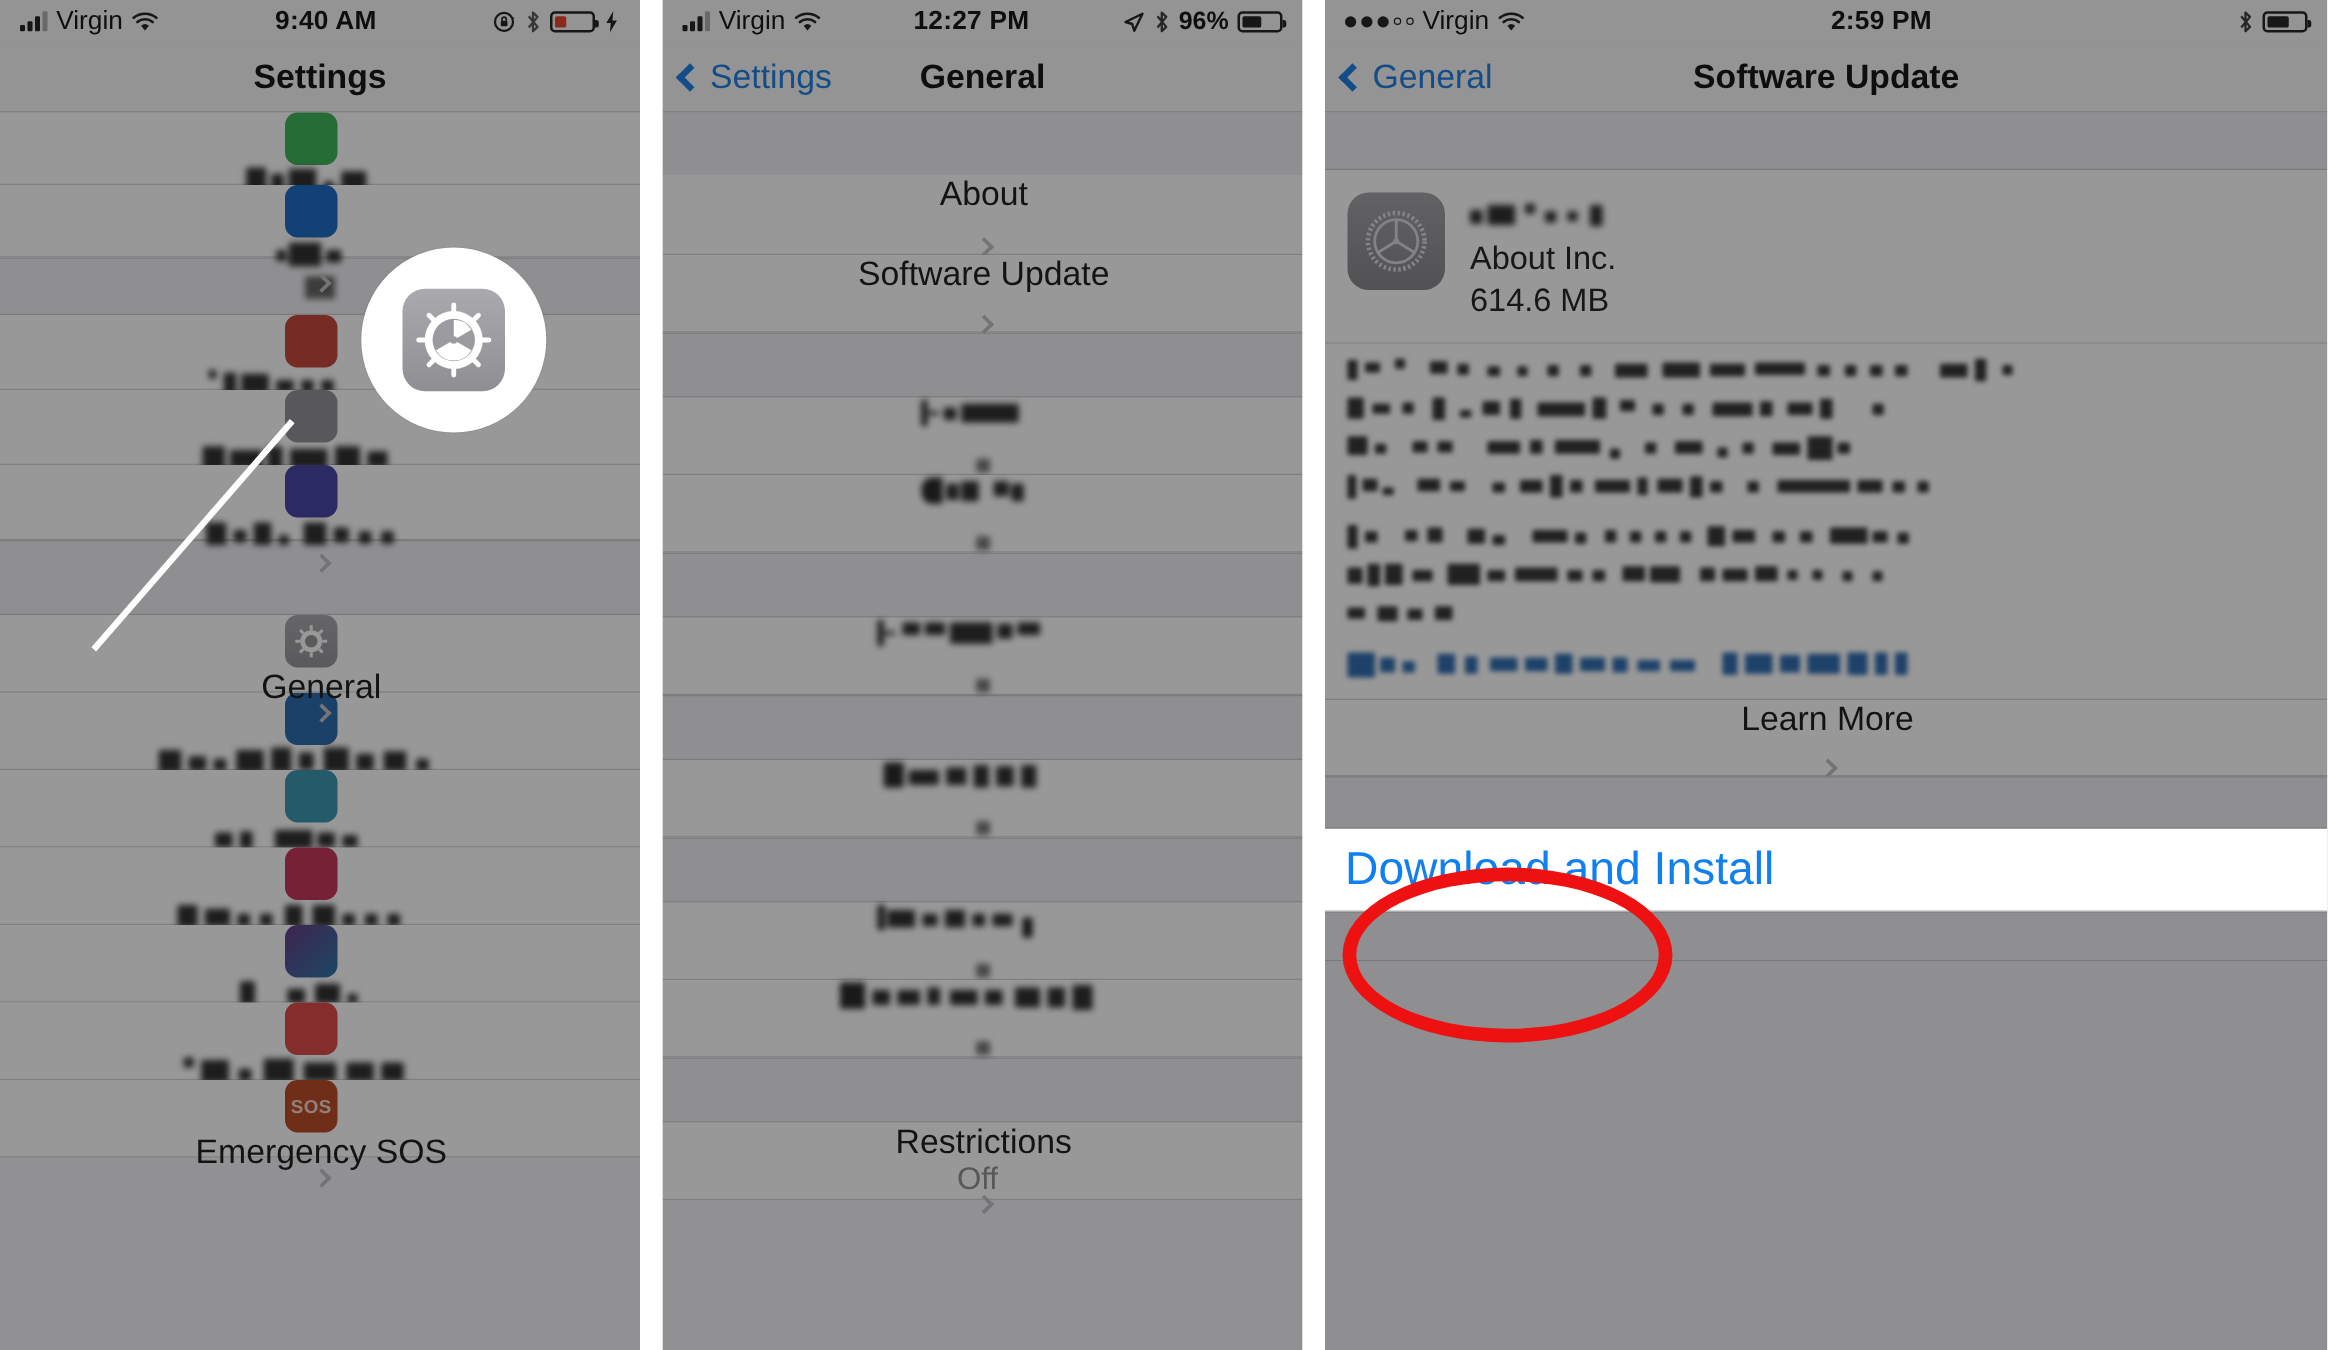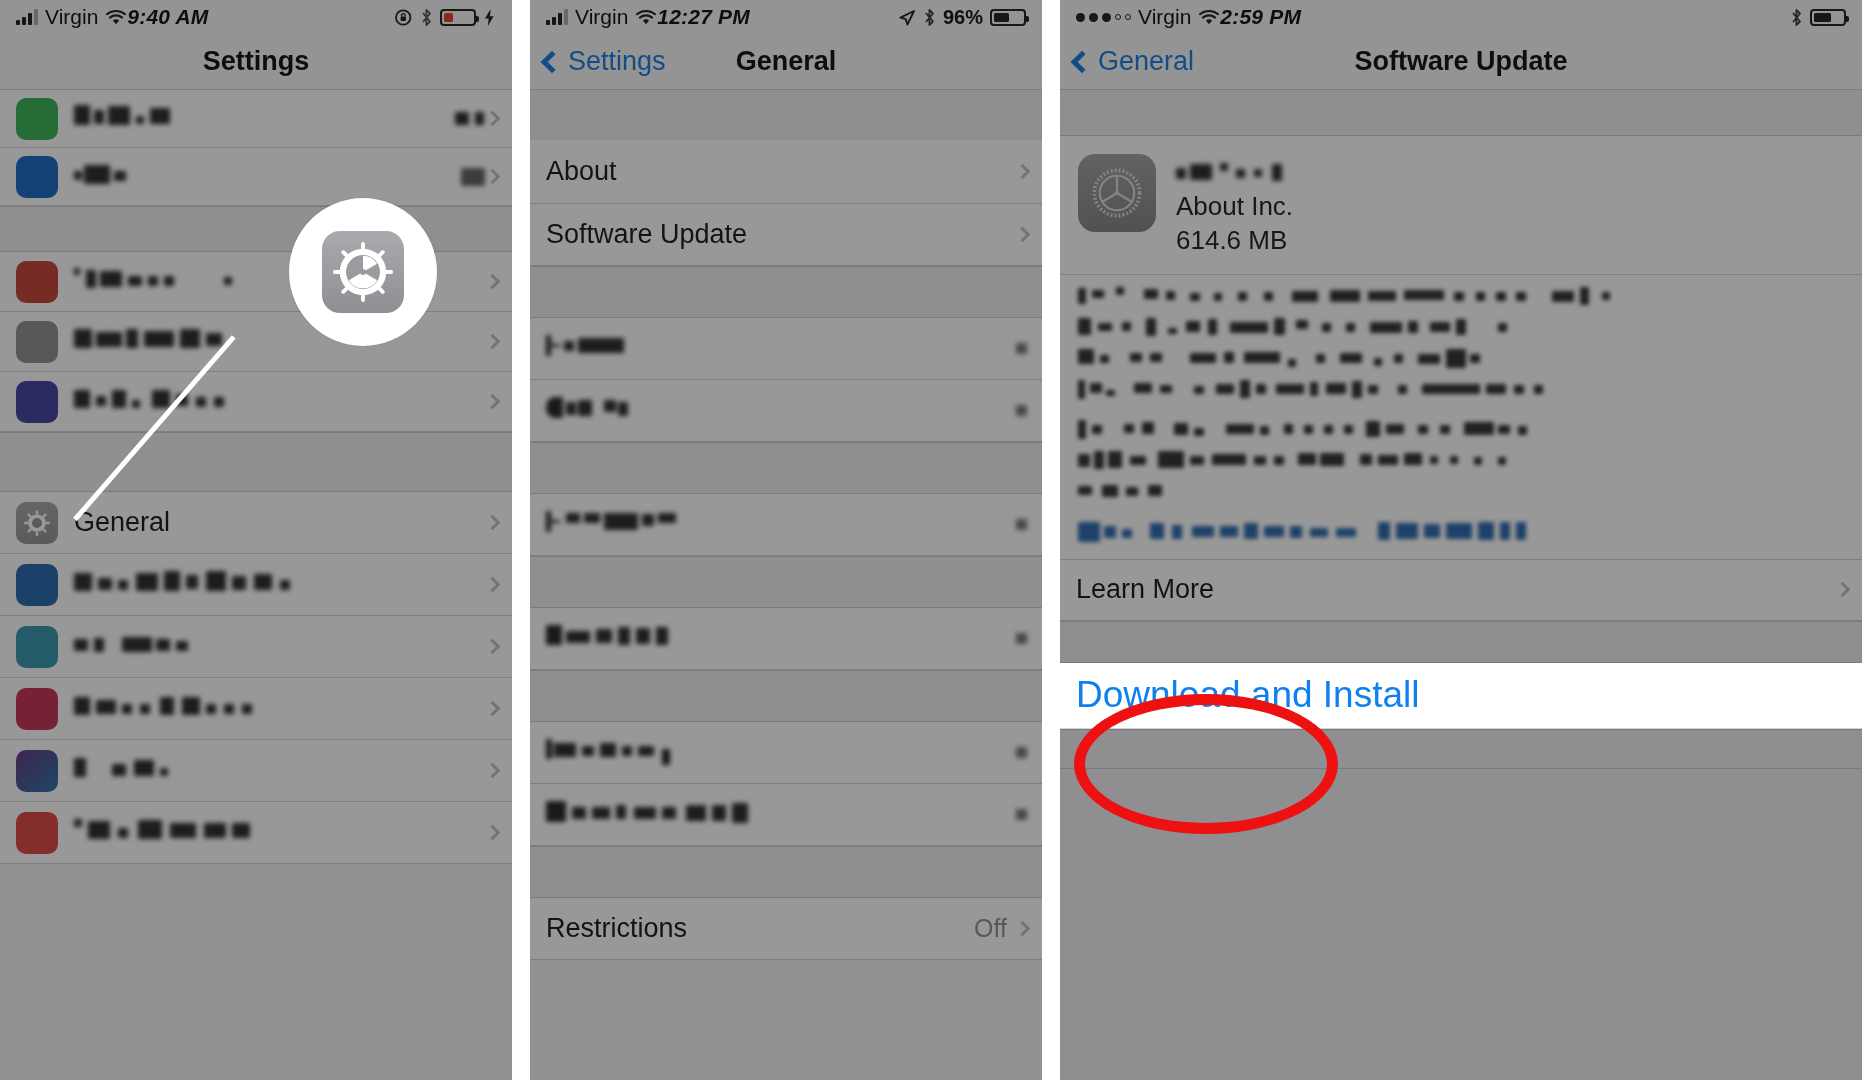--- a/index.html
+++ b/index.html
@@ -27,21 +27,21 @@
   }
 
   
   .statusbar {
     position: relative; z-index: 5;
     height: 34px; display: flex; align-items: center;
     padding: 0 16px; font-size: 21px; font-weight: 600; color: #000;
     background: #f7f7f8;
   }
   .sb-left { display: flex; align-items: center; gap: 7px; flex: 0 0 auto; }
-  .sb-center { flex: 1; letter-spacing: .2px; font-style: italic; }
+  .sb-center { flex: 1; text-align: center; letter-spacing: .2px; }
   .sb-right { display: flex; align-items: center; gap: 7px; flex: 0 0 auto; justify-content: flex-end; }
   .sb-carrier { font-size: 21px; font-weight: 500; }
 
   .bars { display: inline-flex; align-items: flex-end; gap: 2px; height: 16px; }
   .bars i { display: block; width: 4px; background: #0f0f0f; border-radius: 1px; }
   .bars i:nth-child(1){ height:5px; }
   .bars i:nth-child(2){ height:8px; }
   .bars i:nth-child(3){ height:12px; }
   .bars i:nth-child(4){ height:16px; background:#a9a9ad; }
   .dots { display: inline-flex; align-items: center; gap: 4px; }
@@ -67,20 +67,21 @@
 
   
   .list { position: relative; z-index: 5; }
   .group-gap { height: 36px; background: #efeef3; border-top:1px solid #c7c7cc; border-bottom:1px solid #c7c7cc; }
   .group-gap.plain { border:0; }
   .row {
     position: relative;
     display:flex; align-items:center;
     height: 62px; background:#ffffff; padding: 0 14px 0 16px;
     border-bottom: 1px solid #d3d3d8;
+    flex-direction: column;
   }
   .row .label { font-size: 27px; color:#0b0b0b; flex:1; }
   .row .value { font-size: 25px; color:#8a8a8e; margin-right: 10px; text-align: right; }
   .chev { width: 11px; height: 11px; border-top: 3px solid #bcbcc0; border-right: 3px solid #bcbcc0; transform: rotate(45deg); flex:0 0 auto; }
   .appicon { width: 42px; height: 42px; border-radius: 10px; margin-right: 16px; flex:0 0 auto; position:relative; overflow:hidden; }
 
   
   .row.lit { z-index: 60; box-shadow: 0 0 0 0 rgba(0,0,0,0); }
 
   
@@ -325,20 +326,25 @@
           <span class="redact" style="width:220px">
             <span style="left:0;width:8px;height:8px"></span><span style="left:14px;width:22px;height:18px;top:2px"></span>
             <span style="left:44px;width:10px;height:10px;top:9px"></span><span style="left:64px;width:24px;height:19px;top:1px"></span>
             <span style="left:96px;width:26px;height:15px;top:4px"></span><span style="left:130px;width:22px;height:15px;top:4px"></span>
             <span style="left:158px;width:18px;height:15px;top:4px"></span>
           </span>
         </span>
         <span class="chev"></span>
       </div>
 
+      <div class="row" style="height:62px">
+        <span class="appicon" style="background:#b53a12;display:flex;align-items:center;justify-content:center;color:#f2d4c8;font-size:15px;font-weight:700;letter-spacing:.4px">SOS</span>
+        <span class="label">Emergency SOS</span>
+        <span class="chev"></span>
+      </div>
 
     </div>
 
     <div class="veil"></div>
 
     <div class="leader" style="left:75px; top:517px; width:242px; transform: rotate(-49deg);"></div>
 
     <div class="callout">
       <div class="gearbox">
         <svg width="62" height="62" viewBox="0 0 64 64">

